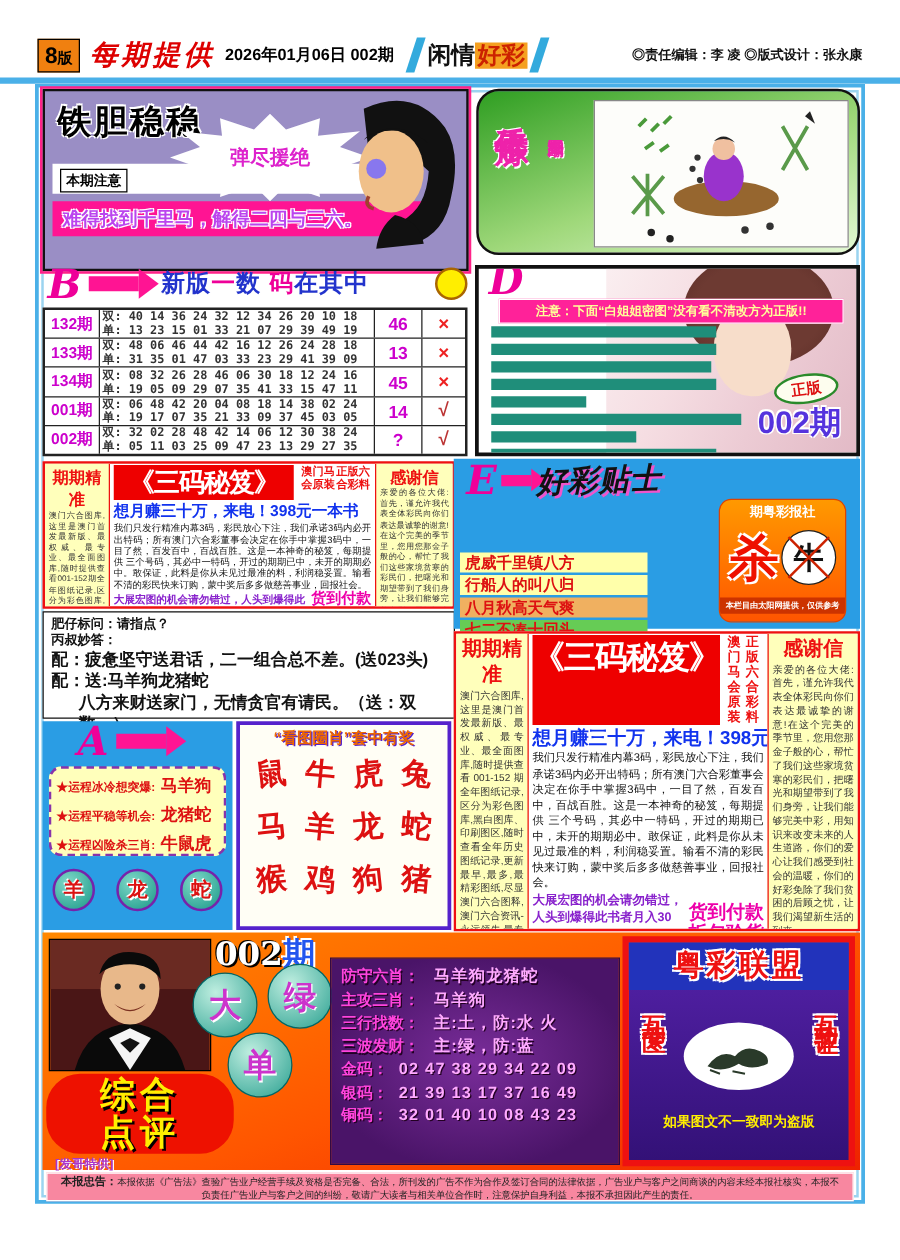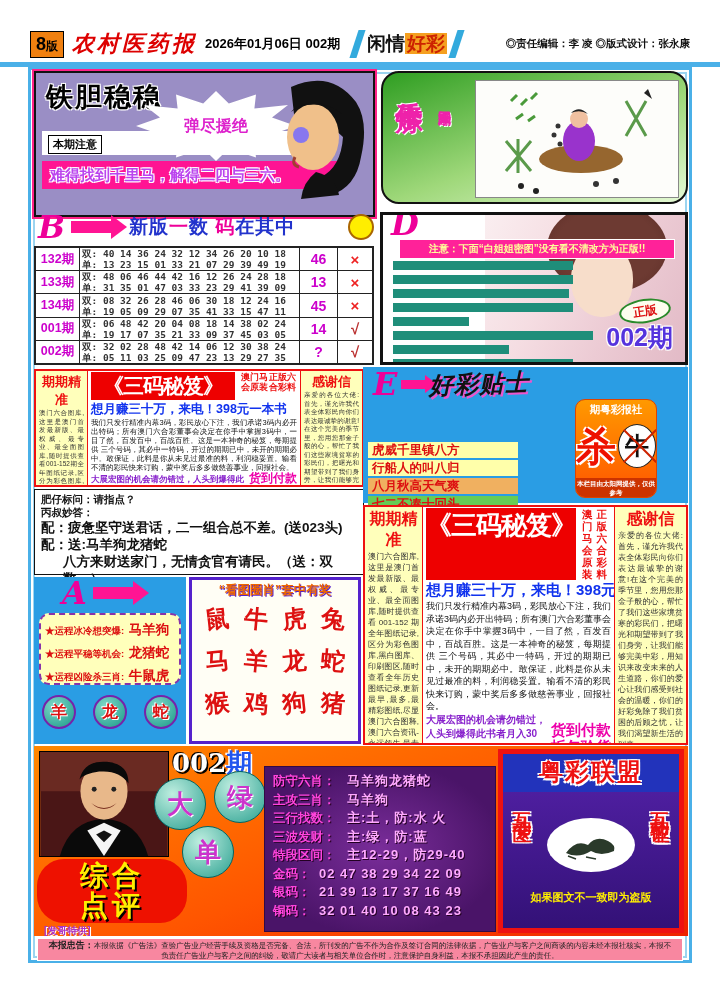--- a/index.html
+++ b/index.html
@@ -110,21 +110,21 @@
 
   
   #e-sec { top:367px; left:363px; width:325px; height:136px; background:#2a9de4; }
   #e-head { top:2px; left:10px; display:flex; align-items:center; gap:4px; height:30px; }
   .p-arrow.small { width:24px; height:9px; }
   .p-arrow.small:after { right:-12px; top:-5px; border-left:12px solid #ff1493; border-top:9px solid transparent; border-bottom:9px solid transparent; }
   #e-title { font-size:24px; font-weight:900; color:#111; transform:rotate(-2deg); letter-spacing:1px;
       text-shadow:2px 2px 0 #ee55cc; font-style:italic; }
   #e-lines { top:36px; left:5px; width:185px;margin-top:39px; }
   .e-line { color:#dd1111; font-weight:bold; font-size:12.5px; padding:1px 4px; margin-bottom:2px; width:fit-content; min-width:150px; line-height:14px; }
-  #e-card { top:32px; left:212px; width:82px; height:99px; border-radius:10px; background:linear-gradient(180deg,#ff9900,#ff5500); overflow:hidden; border:1px solid #dd4400; }
+  #e-card { top:32px; left:212px; width:102px; height:99px; border-radius:10px; background:linear-gradient(180deg,#ff9900,#ff5500); overflow:hidden; border:1px solid #dd4400; }
   #e-card-title { color:#fff; font-size:10.5px; font-weight:bold; text-align:center; margin-top:3px; }
   #e-card-mid { display:flex; align-items:center; justify-content:center; gap:2px; height:58px; }
   #kill-char { color:#ee1100; font-size:40px; font-weight:900;
       text-shadow:1.5px 1.5px 0 #fff,-1.5px -1.5px 0 #fff,1.5px -1.5px 0 #fff,-1.5px 1.5px 0 #fff; }
   #kill-circle { position:relative; width:44px; height:44px; border-radius:50%; background:#fff; border:1px solid #222; display:flex; align-items:center; justify-content:center; }
   #kill-circle span { font-size:24px; color:#111; font-weight:bold; }
   #kill-circle:before, #kill-circle:after { content:""; position:absolute; left:-2px; top:20px; width:46px; height:2px; background:#cc2200; }
   #kill-circle:before { transform:rotate(45deg); } #kill-circle:after { transform:rotate(-45deg); }
   #e-card-note { background:#cc3300; color:#fff; font-size:6.5px; font-weight:bold; text-align:center; padding:2px 0; margin-top:3px; }
 
@@ -178,21 +178,21 @@
 
   
   #disclaimer { top:938px; left:37px; width:646px; height:23px; background:#f887a0; border:1px solid #fff; padding:1px 10px; font-size:7.5px; line-height:10px; color:#222; text-align:center; }
   #disclaimer b { font-size:9px; }
 </style>
 </head>
 <body>
 
 <div class="abs" id="header">
   <span id="page-no"><span>8</span><span class="unit">版</span></span>
-  <span id="paper-title">农村医药报</span>
+  <span id="paper-title">每期提供</span>
   <span id="date-issue">2026年01月06日  002期</span>
   <span id="col-badge"><span class="inner"><span class="p1">闲情</span><span class="p2">好彩</span></span></span>
   <span id="credits">◎责任编辑：李 凌   ◎版式设计：张永康</span>
 </div>
 <div class="abs" id="bluebar"></div>
 <div class="abs" id="frame"></div>
 
 <div class="abs" id="stable">
   <div class="abs" id="stable-whitebar"></div>
   <div class="abs" id="stable-title">铁胆稳稳</div>
@@ -477,24 +477,20 @@
         <span class="pval">马羊狗</span>
       </div>
     <div class="pick-row">
         <span class="plab">三行找数：</span>
         <span class="pval">主:土，防:水 火</span>
       </div>
     <div class="pick-row">
         <span class="plab">三波发财：</span>
         <span class="pval">主:绿，防:蓝</span>
       </div>
-    <div class="pick-row">
-        <span class="plab">特段区间：</span>
-        <span class="pval">主12-29，防29-40</span>
-      </div>
     <div class="pick-row gold">
         <span class="plab">金码：</span>
         <span class="pval">02 47 38 29 34 22 09</span>
       </div>
     <div class="pick-row gold">
         <span class="plab">银码：</span>
         <span class="pval">21 39 13 17 37 16 49</span>
       </div>
     <div class="pick-row gold">
         <span class="plab">铜码：</span>

